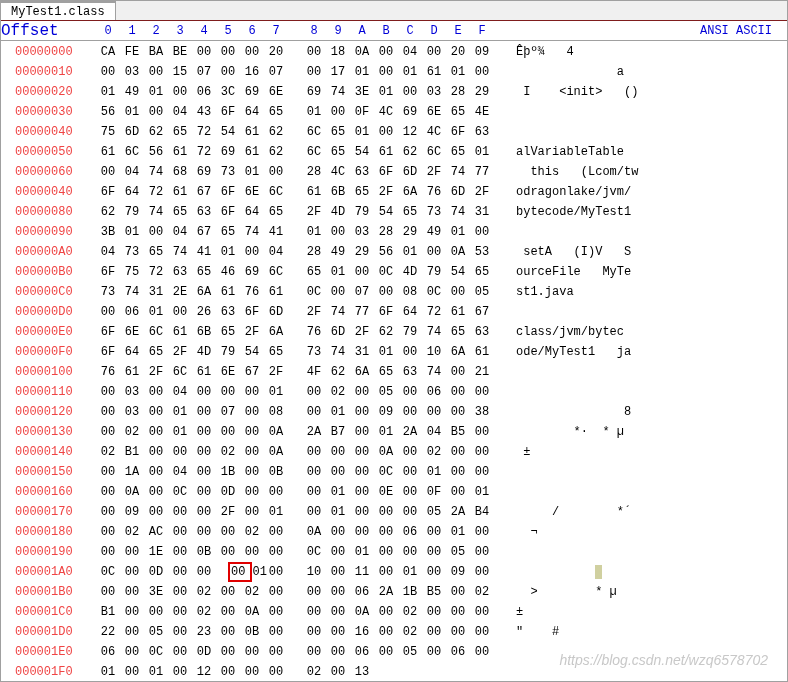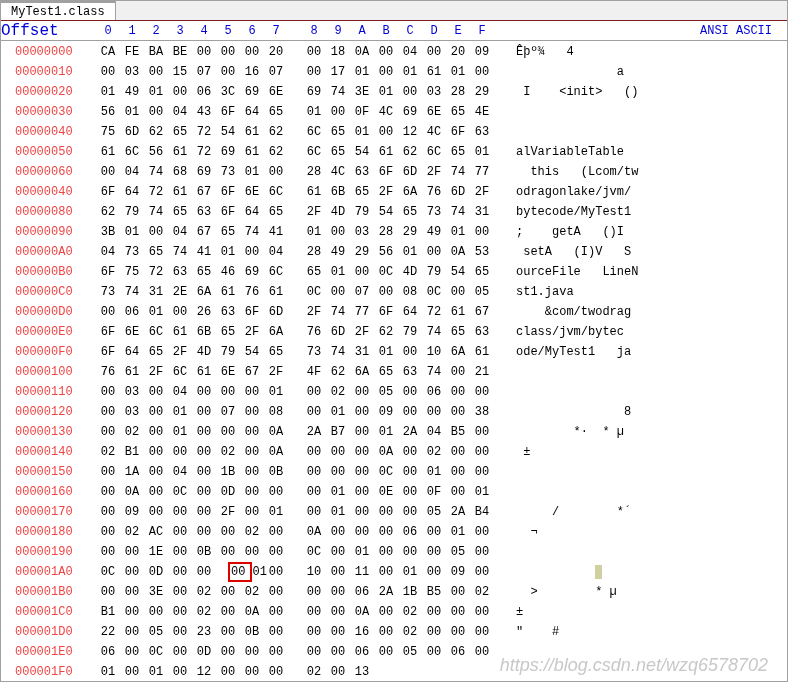--- a/index.html
+++ b/index.html
@@ -88,24 +88,24 @@
     margin: -2px -1px;
     padding: 0px 1px;
     display: inline-block;
     line-height: 16px;
   }
   .sel {
     background: #d0d0a0;
   }
   .watermark {
     position: absolute;
-    bottom: 6px;
+    bottom: 14px;
     right: 20px;
     color: #c8c8c8;
-    font-size: 18px;
+    font-size: 14px;
     font-style: italic;
     font-family: Arial, sans-serif;
   }
 </style>
 </head>
 <body>
 
 <div class="tab-bar">
   <div class="tab">MyTest1.class</div>
 </div>
@@ -137,25 +137,25 @@
 <div class="rows" id="rows">
     <div class="row"><div class="offset">00000000</div><div class="hex"><span>CA</span><span>FE</span><span>BA</span><span>BE</span><span>00</span><span>00</span><span>00</span><span>20</span><span class="gap"></span><span>00</span><span>18</span><span>0A</span><span>00</span><span>04</span><span>00</span><span>20</span><span>09</span></div><div class="ansi">Êþº¾   4</div></div>
     <div class="row"><div class="offset">00000010</div><div class="hex"><span>00</span><span>03</span><span>00</span><span>15</span><span>07</span><span>00</span><span>16</span><span>07</span><span class="gap"></span><span>00</span><span>17</span><span>01</span><span>00</span><span>01</span><span>61</span><span>01</span><span>00</span></div><div class="ansi">              a</div></div>
     <div class="row"><div class="offset">00000020</div><div class="hex"><span>01</span><span>49</span><span>01</span><span>00</span><span>06</span><span>3C</span><span>69</span><span>6E</span><span class="gap"></span><span>69</span><span>74</span><span>3E</span><span>01</span><span>00</span><span>03</span><span>28</span><span>29</span></div><div class="ansi"> I    &lt;init&gt;   ()</div></div>
     <div class="row"><div class="offset">00000030</div><div class="hex"><span>56</span><span>01</span><span>00</span><span>04</span><span>43</span><span>6F</span><span>64</span><span>65</span><span class="gap"></span><span>01</span><span>00</span><span>0F</span><span>4C</span><span>69</span><span>6E</span><span>65</span><span>4E</span></div></div>
     <div class="row"><div class="offset">00000040</div><div class="hex"><span>75</span><span>6D</span><span>62</span><span>65</span><span>72</span><span>54</span><span>61</span><span>62</span><span class="gap"></span><span>6C</span><span>65</span><span>01</span><span>00</span><span>12</span><span>4C</span><span>6F</span><span>63</span></div></div>
     <div class="row"><div class="offset">00000050</div><div class="hex"><span>61</span><span>6C</span><span>56</span><span>61</span><span>72</span><span>69</span><span>61</span><span>62</span><span class="gap"></span><span>6C</span><span>65</span><span>54</span><span>61</span><span>62</span><span>6C</span><span>65</span><span>01</span></div><div class="ansi">alVariableTable</div></div>
     <div class="row"><div class="offset">00000060</div><div class="hex"><span>00</span><span>04</span><span>74</span><span>68</span><span>69</span><span>73</span><span>01</span><span>00</span><span class="gap"></span><span>28</span><span>4C</span><span>63</span><span>6F</span><span>6D</span><span>2F</span><span>74</span><span>77</span></div><div class="ansi">  this   (Lcom/tw</div></div>
     <div class="row"><div class="offset">00000040</div><div class="hex"><span>6F</span><span>64</span><span>72</span><span>61</span><span>67</span><span>6F</span><span>6E</span><span>6C</span><span class="gap"></span><span>61</span><span>6B</span><span>65</span><span>2F</span><span>6A</span><span>76</span><span>6D</span><span>2F</span></div><div class="ansi">odragonlake/jvm/</div></div>
     <div class="row"><div class="offset">00000080</div><div class="hex"><span>62</span><span>79</span><span>74</span><span>65</span><span>63</span><span>6F</span><span>64</span><span>65</span><span class="gap"></span><span>2F</span><span>4D</span><span>79</span><span>54</span><span>65</span><span>73</span><span>74</span><span>31</span></div><div class="ansi">bytecode/MyTest1</div></div>
-    <div class="row"><div class="offset">00000090</div><div class="hex"><span>3B</span><span>01</span><span>00</span><span>04</span><span>67</span><span>65</span><span>74</span><span>41</span><span class="gap"></span><span>01</span><span>00</span><span>03</span><span>28</span><span>29</span><span>49</span><span>01</span><span>00</span></div><div class="ansi">;    getA   ()I</div></div>
+    <div class="row"><div class="offset">00000090</div><div class="hex"><span>3B</span><span>01</span><span>00</span><span>04</span><span>67</span><span>65</span><span>74</span><span>41</span><span class="gap"></span><span>01</span><span>00</span><span>03</span><span>28</span><span>29</span><span>49</span><span>01</span><span>00</span></div></div>
     <div class="row"><div class="offset">000000A0</div><div class="hex"><span>04</span><span>73</span><span>65</span><span>74</span><span>41</span><span>01</span><span>00</span><span>04</span><span class="gap"></span><span>28</span><span>49</span><span>29</span><span>56</span><span>01</span><span>00</span><span>0A</span><span>53</span></div><div class="ansi"> setA   (I)V   S</div></div>
-    <div class="row"><div class="offset">000000B0</div><div class="hex"><span>6F</span><span>75</span><span>72</span><span>63</span><span>65</span><span>46</span><span>69</span><span>6C</span><span class="gap"></span><span>65</span><span>01</span><span>00</span><span>0C</span><span>4D</span><span>79</span><span>54</span><span>65</span></div><div class="ansi">ourceFile   LineN</div></div>
+    <div class="row"><div class="offset">000000B0</div><div class="hex"><span>6F</span><span>75</span><span>72</span><span>63</span><span>65</span><span>46</span><span>69</span><span>6C</span><span class="gap"></span><span>65</span><span>01</span><span>00</span><span>0C</span><span>4D</span><span>79</span><span>54</span><span>65</span></div><div class="ansi">ourceFile   MyTe</div></div>
     <div class="row"><div class="offset">000000C0</div><div class="hex"><span>73</span><span>74</span><span>31</span><span>2E</span><span>6A</span><span>61</span><span>76</span><span>61</span><span class="gap"></span><span>0C</span><span>00</span><span>07</span><span>00</span><span>08</span><span>0C</span><span>00</span><span>05</span></div><div class="ansi">st1.java</div></div>
-    <div class="row"><div class="offset">000000D0</div><div class="hex"><span>00</span><span>06</span><span>01</span><span>00</span><span>26</span><span>63</span><span>6F</span><span>6D</span><span class="gap"></span><span>2F</span><span>74</span><span>77</span><span>6F</span><span>64</span><span>72</span><span>61</span><span>67</span></div><div class="ansi">    &amp;com/twodrag</div></div>
+    <div class="row"><div class="offset">000000D0</div><div class="hex"><span>00</span><span>06</span><span>01</span><span>00</span><span>26</span><span>63</span><span>6F</span><span>6D</span><span class="gap"></span><span>2F</span><span>74</span><span>77</span><span>6F</span><span>64</span><span>72</span><span>61</span><span>67</span></div></div>
     <div class="row"><div class="offset">000000E0</div><div class="hex"><span>6F</span><span>6E</span><span>6C</span><span>61</span><span>6B</span><span>65</span><span>2F</span><span>6A</span><span class="gap"></span><span>76</span><span>6D</span><span>2F</span><span>62</span><span>79</span><span>74</span><span>65</span><span>63</span></div><div class="ansi">class/jvm/bytec</div></div>
     <div class="row"><div class="offset">000000F0</div><div class="hex"><span>6F</span><span>64</span><span>65</span><span>2F</span><span>4D</span><span>79</span><span>54</span><span>65</span><span class="gap"></span><span>73</span><span>74</span><span>31</span><span>01</span><span>00</span><span>10</span><span>6A</span><span>61</span></div><div class="ansi">ode/MyTest1   ja</div></div>
     <div class="row"><div class="offset">00000100</div><div class="hex"><span>76</span><span>61</span><span>2F</span><span>6C</span><span>61</span><span>6E</span><span>67</span><span>2F</span><span class="gap"></span><span>4F</span><span>62</span><span>6A</span><span>65</span><span>63</span><span>74</span><span>00</span><span>21</span></div></div>
     <div class="row"><div class="offset">00000110</div><div class="hex"><span>00</span><span>03</span><span>00</span><span>04</span><span>00</span><span>00</span><span>00</span><span>01</span><span class="gap"></span><span>00</span><span>02</span><span>00</span><span>05</span><span>00</span><span>06</span><span>00</span><span>00</span></div><div class="ansi"></div></div>
     <div class="row"><div class="offset">00000120</div><div class="hex"><span>00</span><span>03</span><span>00</span><span>01</span><span>00</span><span>07</span><span>00</span><span>08</span><span class="gap"></span><span>00</span><span>01</span><span>00</span><span>09</span><span>00</span><span>00</span><span>00</span><span>38</span></div><div class="ansi">               8</div></div>
     <div class="row"><div class="offset">00000130</div><div class="hex"><span>00</span><span>02</span><span>00</span><span>01</span><span>00</span><span>00</span><span>00</span><span>0A</span><span class="gap"></span><span>2A</span><span>B7</span><span>00</span><span>01</span><span>2A</span><span>04</span><span>B5</span><span>00</span></div><div class="ansi">        *·  * µ</div></div>
     <div class="row"><div class="offset">00000140</div><div class="hex"><span>02</span><span>B1</span><span>00</span><span>00</span><span>00</span><span>02</span><span>00</span><span>0A</span><span class="gap"></span><span>00</span><span>00</span><span>00</span><span>0A</span><span>00</span><span>02</span><span>00</span><span>00</span></div><div class="ansi"> ±</div></div>
     <div class="row"><div class="offset">00000150</div><div class="hex"><span>00</span><span>1A</span><span>00</span><span>04</span><span>00</span><span>1B</span><span>00</span><span>0B</span><span class="gap"></span><span>00</span><span>00</span><span>00</span><span>0C</span><span>00</span><span>01</span><span>00</span><span>00</span></div><div class="ansi"></div></div>
     <div class="row"><div class="offset">00000160</div><div class="hex"><span>00</span><span>0A</span><span>00</span><span>0C</span><span>00</span><span>0D</span><span>00</span><span>00</span><span class="gap"></span><span>00</span><span>01</span><span>00</span><span>0E</span><span>00</span><span>0F</span><span>00</span><span>01</span></div><div class="ansi"></div></div>
     <div class="row"><div class="offset">00000170</div><div class="hex"><span>00</span><span>09</span><span>00</span><span>00</span><span>00</span><span>2F</span><span>00</span><span>01</span><span class="gap"></span><span>00</span><span>01</span><span>00</span><span>00</span><span>00</span><span>05</span><span>2A</span><span>B4</span></div><div class="ansi">     /        *´</div></div>

